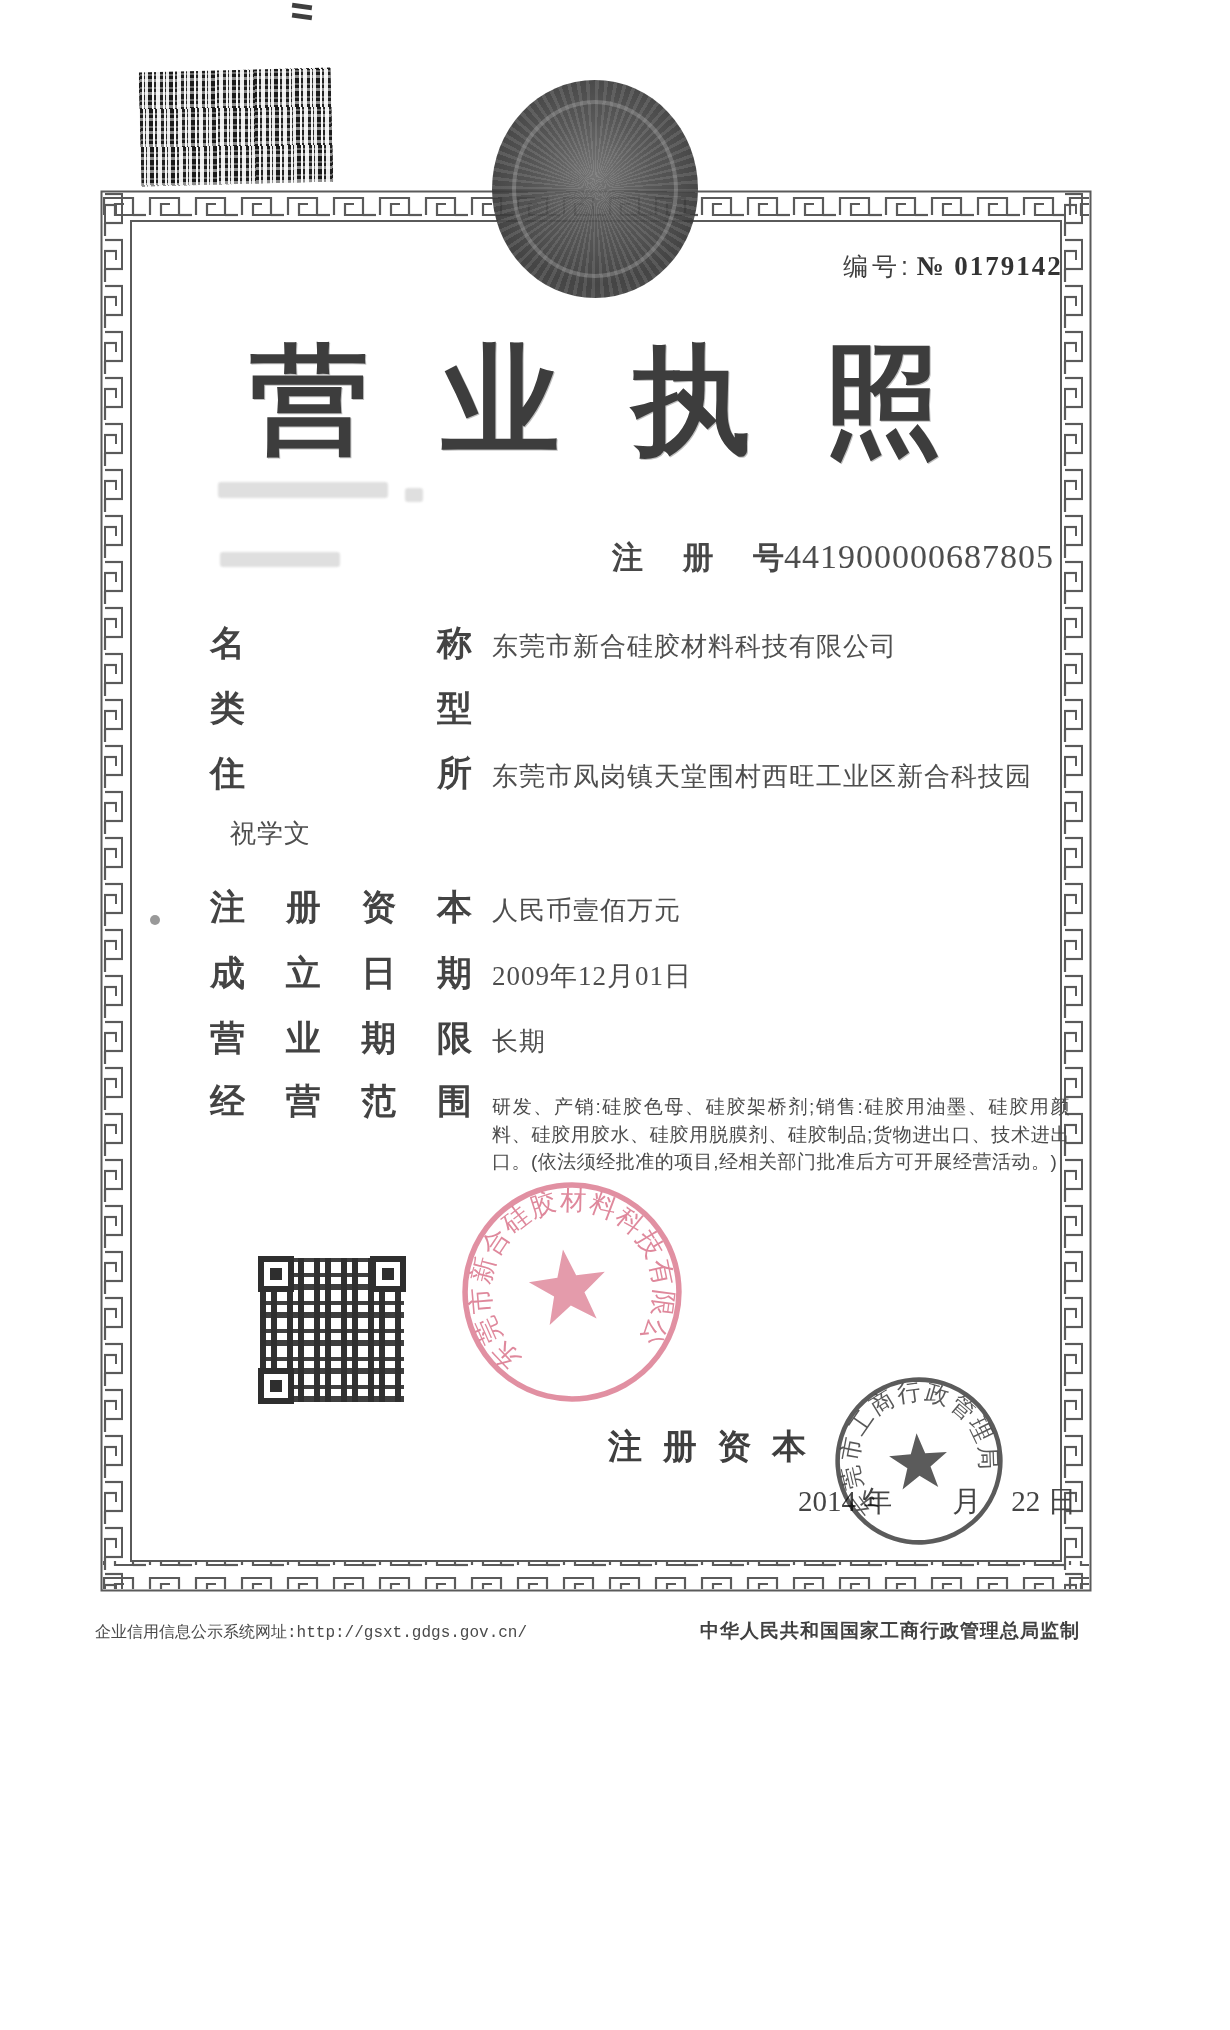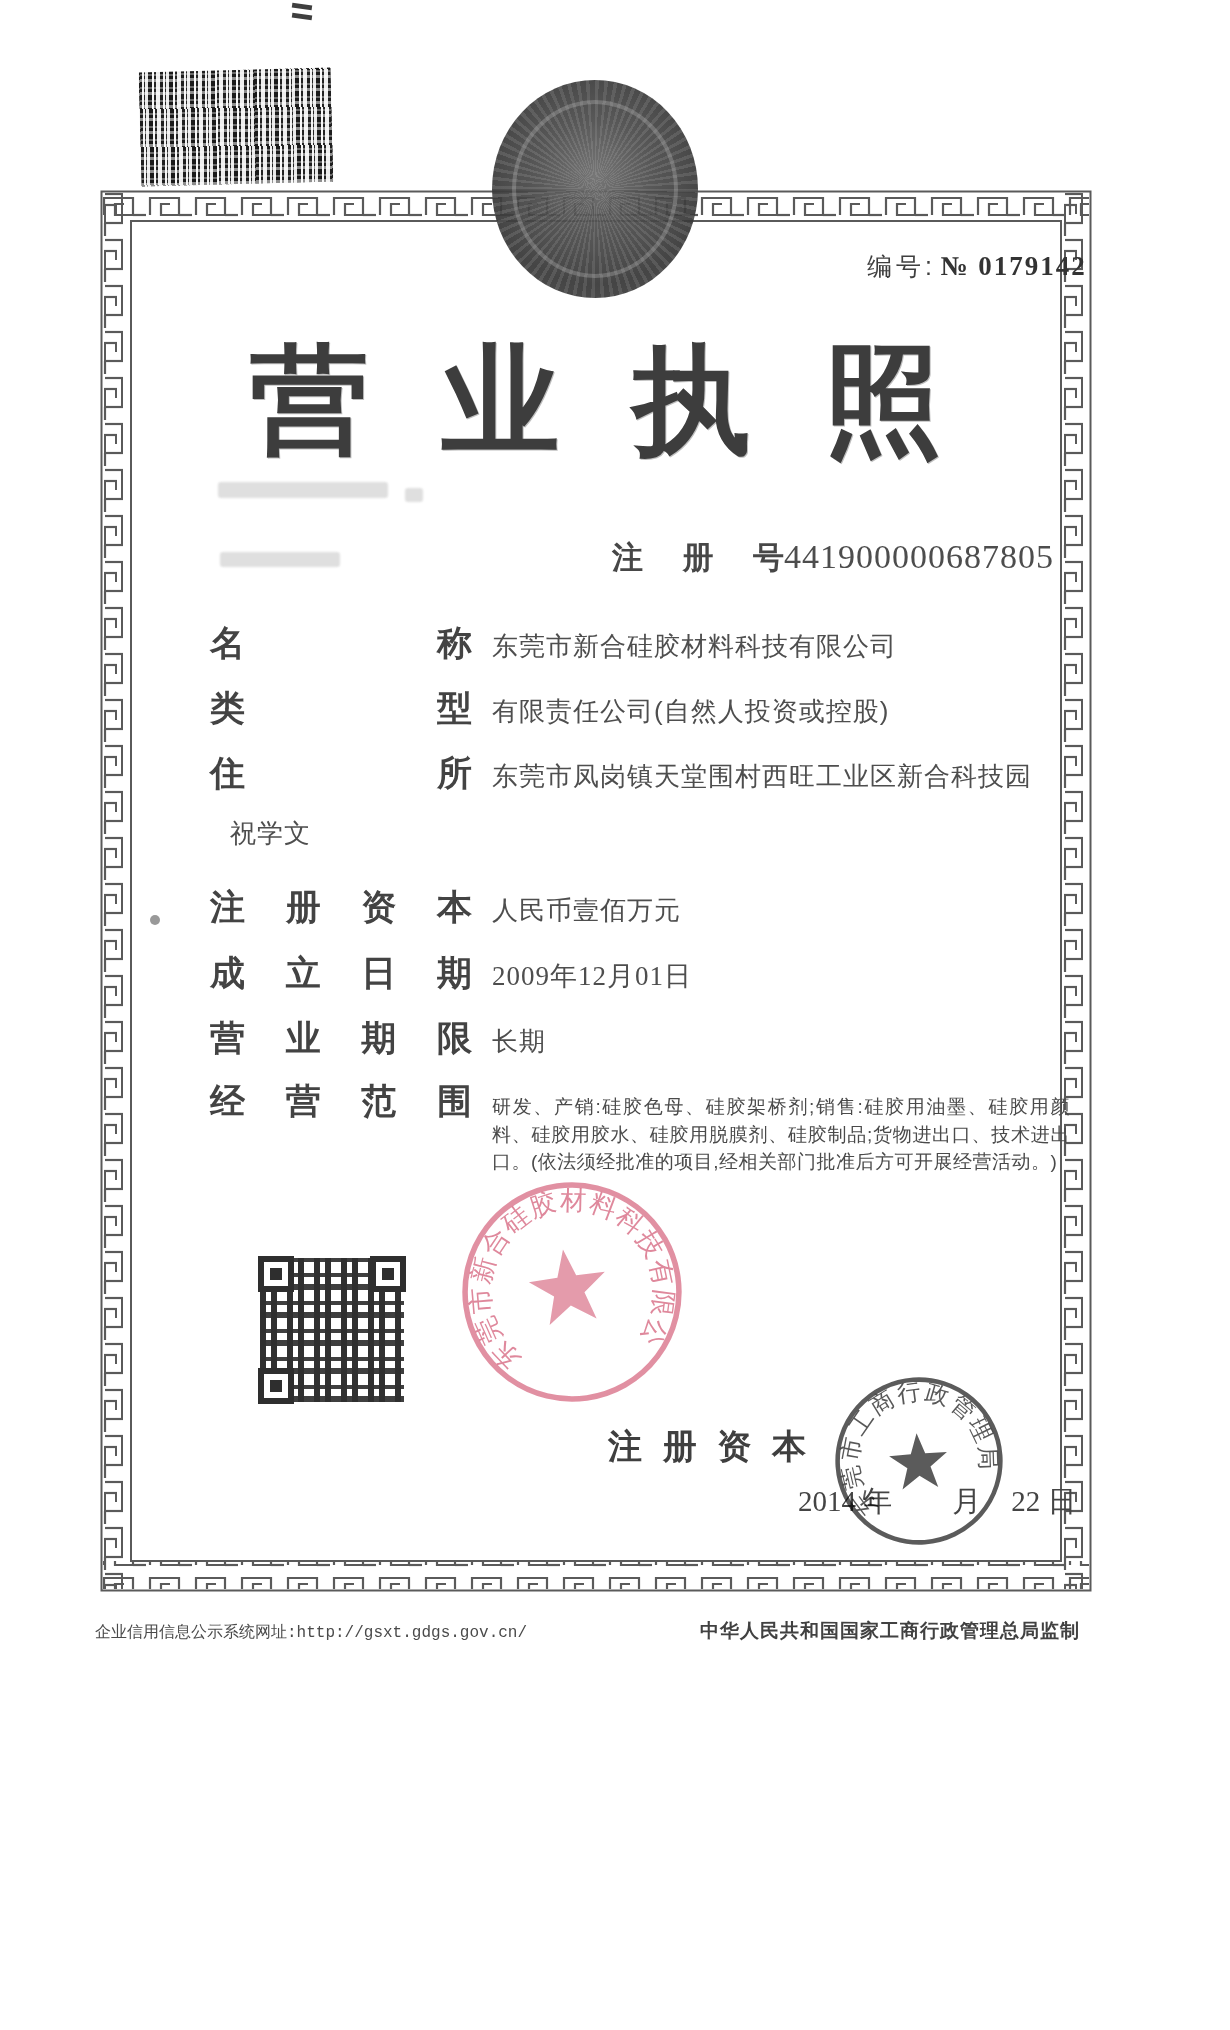--- a/index.html
+++ b/index.html
@@ -39,21 +39,21 @@
   .emblem:after {
     content:""; position:absolute; inset:20px; border-radius:50%;
     border:4px solid rgba(190,190,190,.30);
   }
 
   
   .frame { position:absolute; left:100px; top:190px; z-index:1; }
 
   
   .serial { position:absolute; left:843px; top:250px; z-index:6; white-space:nowrap; }
-  .serial .lab { font-size:25px; letter-spacing:4px; color:#3f3f3f;margin-left:24px; }
+  .serial .lab { font-size:25px; letter-spacing:4px; color:#3f3f3f; }
   .serial .num { font-family:"Liberation Serif", serif; font-weight:bold; font-size:27px; color:#333; margin-left:0; letter-spacing:2px; }
 
   
   .title {
     position:absolute; left:100px; top:322px; width:992px; text-align:center;
     font-size:118px; font-weight:bold; color:#3d3d3d;
     letter-spacing:.62em; text-indent:.62em; z-index:4;
     text-shadow:1px 1px 0 rgba(70,70,70,.35);
   }
 
@@ -157,21 +157,20 @@
     <span class="num">441900000687805</span>
   </div>
 
   <div class="fields">
     <div class="frow r0">
       <span class="flabel">名称</span>
       <span class="fvalue big">东莞市新合硅胶材料科技有限公司</span>
     </div>
     <div class="frow r1">
       <span class="flabel">类型</span>
-      <span class="fvalue big">有限责任公司(自然人投资或控股)</span>
     </div>
     <div class="frow r2">
       <span class="flabel">住所</span>
       <span class="fvalue big">东莞市凤岗镇天堂围村西旺工业区新合科技园</span>
     </div>
     <div class="frow r3">
       <span class="fvalue big">祝学文</span>
     </div>
     <div class="frow r4">
       <span class="flabel">注册资本</span>

